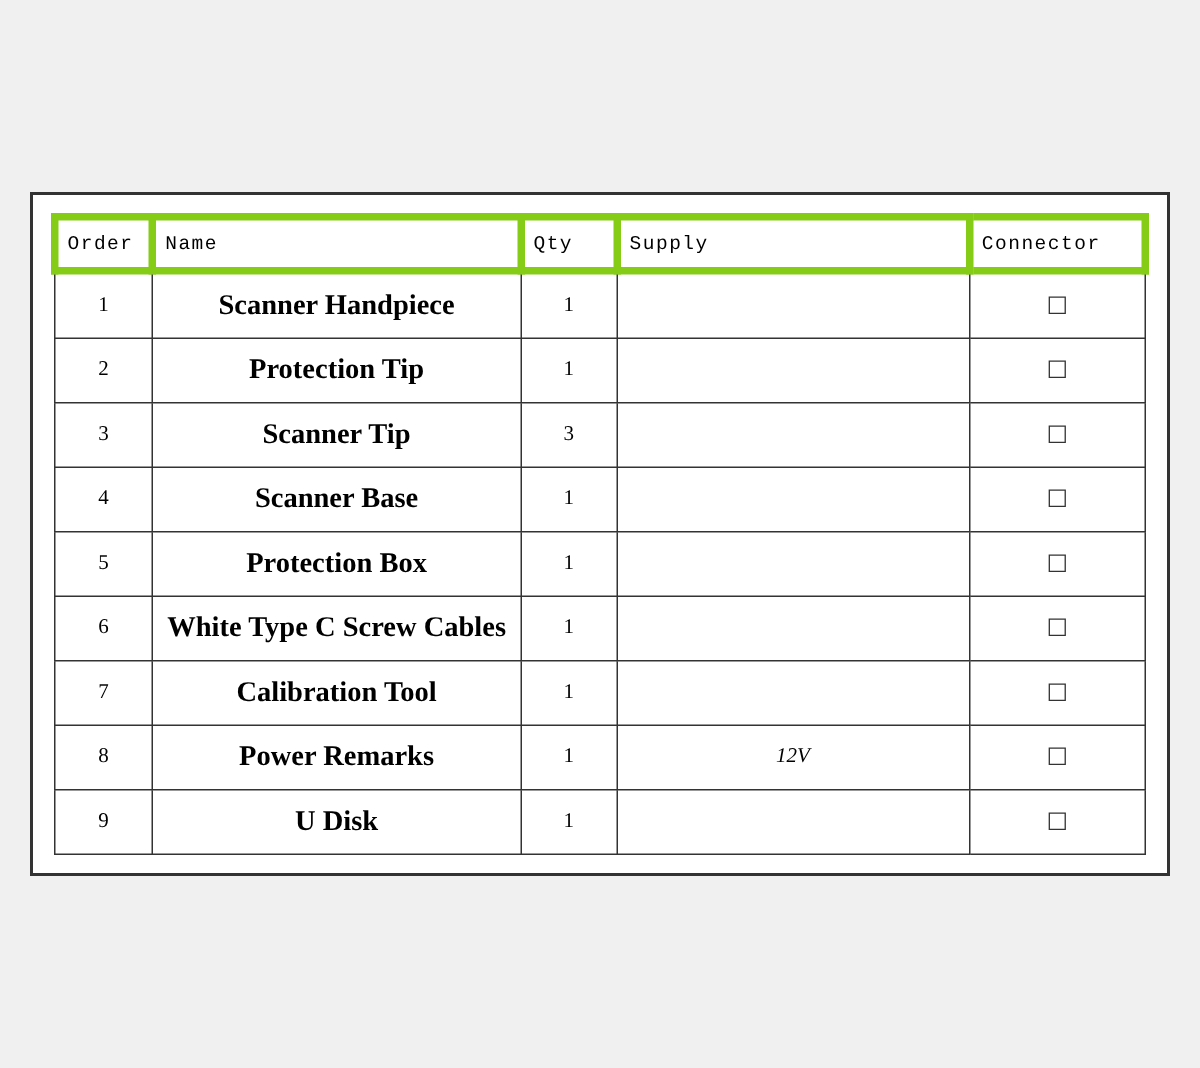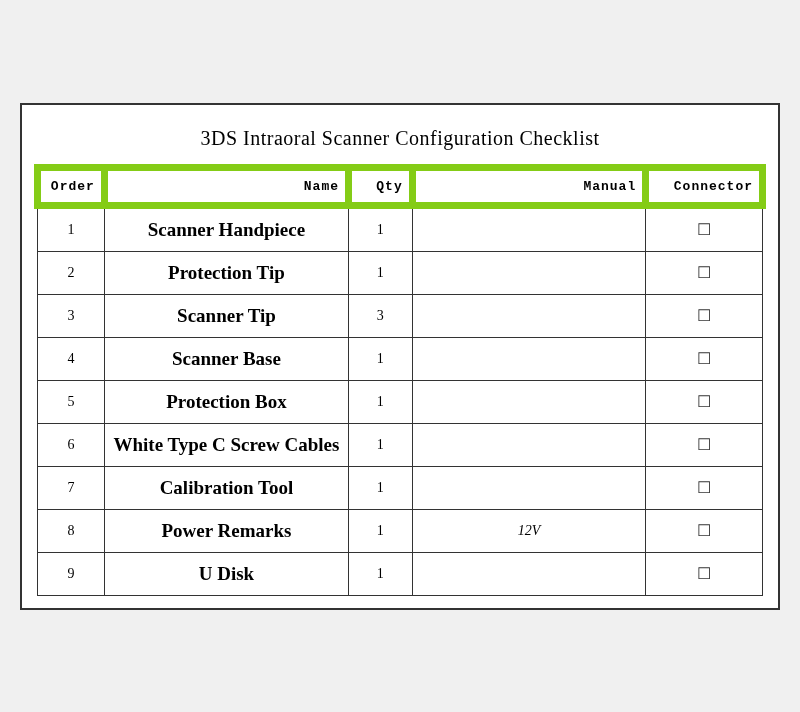--- a/index.html
+++ b/index.html
@@ -32,24 +32,24 @@
       letter-spacing: 0.5px;
     }
 
     table {
       width: 100%;
       border-collapse: collapse;
       font-size: 14px;
     }
 
     thead tr th {
-      border: 7px solid #84cc16;
+      border: 5px solid #84cc16;
       padding: 8px 6px;
-      text-align: right;
-      font-weight: bold;
+      text-align: left;
+      font-weight: normal;
       font-family: 'Courier New', monospace;
       letter-spacing: 1px;
       font-size: 13px;
     }
 
     tbody tr td {
       border: 1px solid #333;
       padding: 10px 6px;
       text-align: center;
       vertical-align: middle;
@@ -66,28 +66,27 @@
     }
 
     .remark-cell {
       font-style: italic;
     }
   </style>
 </head>
 <body>
 
 <div class="checklist-container">
-  <div class="checklist-title">3DS Intraoral Scanner Configuration Checklist</div>
   <table>
     <thead>
       <tr>
         <th style="width:60px;">Order</th>
         <th style="width:230px;">Name</th>
         <th style="width:60px;">Qty</th>
-        <th style="width:220px;">Manual</th>
+        <th style="width:220px;">Supply</th>
         <th style="width:110px;">Connector</th>
       </tr>
     </thead>
     <tbody id="table-body">
     <tr>
           <td>1</td>
           <td class="item-name">Scanner Handpiece</td>
           <td>1</td>
           <td class="remark-cell"></td>
           <td class="checkbox-cell">☐</td>

